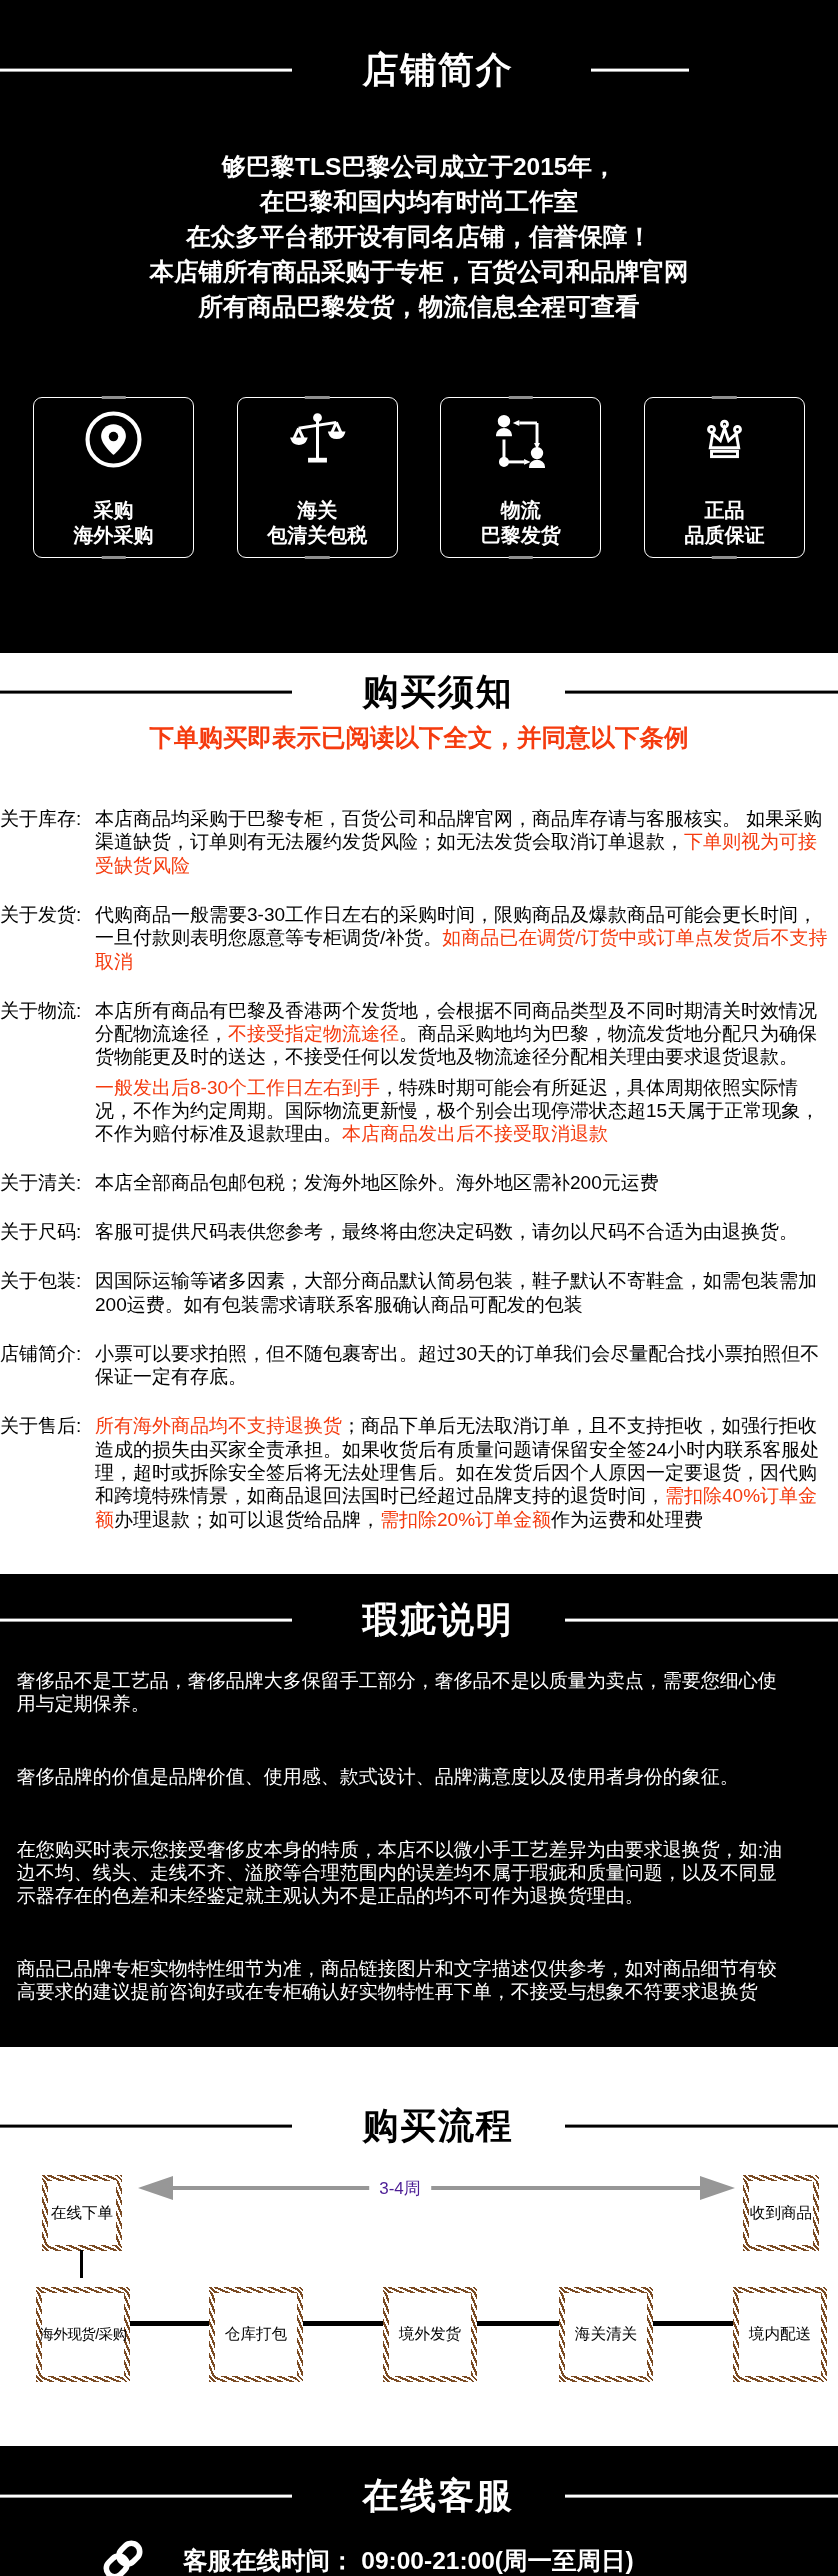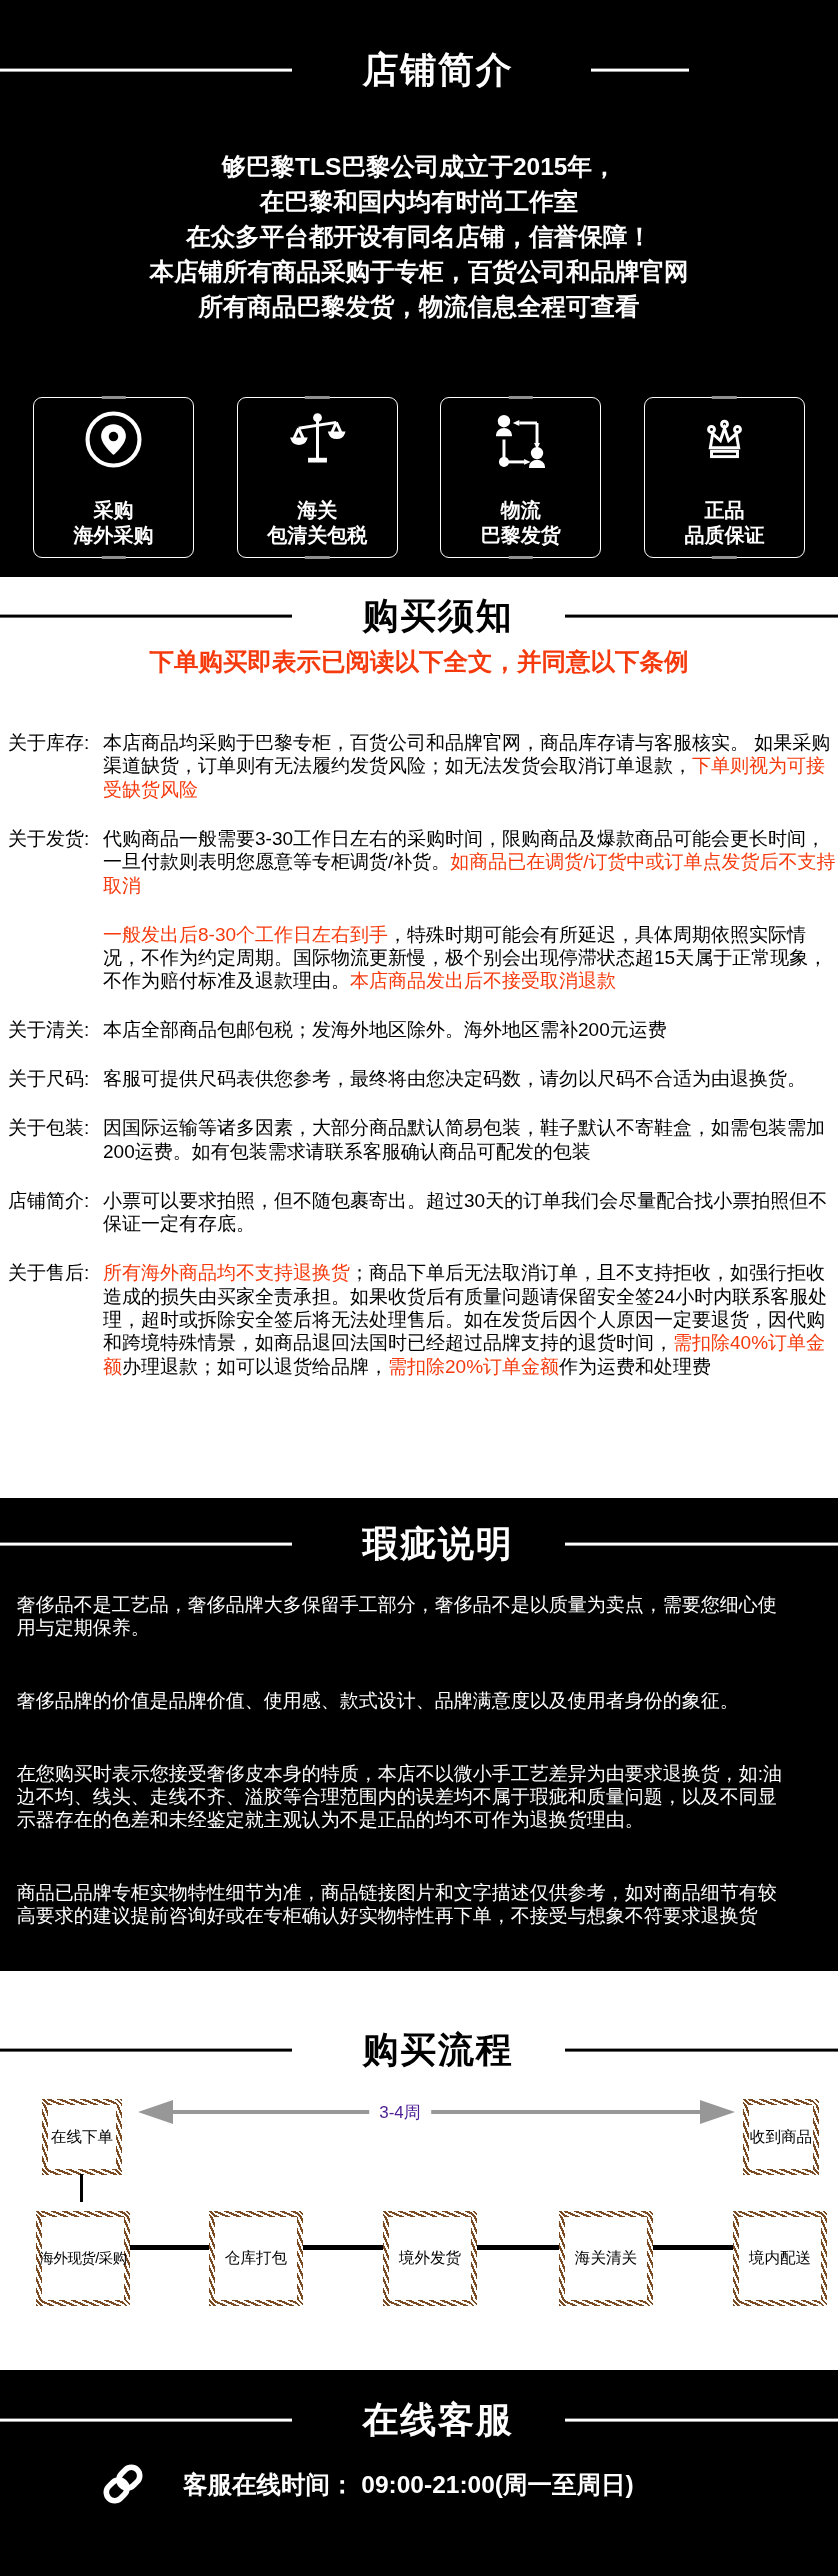--- a/index.html
+++ b/index.html
@@ -12,37 +12,37 @@
   
   .title-row{position:relative;height:36px;}
   .title-row .line{position:absolute;top:50%;transform:translateY(-50%);height:2.8px;background:currentColor;}
   .line-left{left:0;width:292px;}
   .line-right{left:565px;right:0;}
   #intro .line-right{left:591px;right:auto;width:98px;}
   .title-text{position:absolute;left:438px;top:50%;transform:translate(-50%,-50%);
               font-size:36px;font-weight:bold;letter-spacing:1.7px;white-space:nowrap;}
 
   
-  #intro{height:577px;padding-top:52px;}
+  #intro{height:653px;padding-top:52px;}
   .intro-lines{margin-top:61px;text-align:center;font-size:24.5px;line-height:35px;font-weight:bold;}
   .features{margin-top:73px;padding:0 33px;display:flex;justify-content:space-between;gap:35px;}
   .feature-box{box-sizing:border-box;width:161px;height:161px;border:1.7px solid #fff;border-radius:9px;
                position:relative;display:flex;flex-direction:column;align-items:center;}
   .feature-box::before,.feature-box::after{content:"";position:absolute;left:50%;transform:translateX(-50%);
                width:24.5px;height:2.8px;background:#8f8f8f;}
   .feature-box::before{top:-1.7px;}
   .feature-box::after{bottom:-1.7px;}
   .feature-icon{margin-top:12.2px;width:59px;height:59px;}
   .feature-label{margin-top:29px;font-size:20px;line-height:25px;text-align:center;font-weight:bold;}
 
   
   #notice{height:921px;padding-top:21px;}
   .warning{margin-top:11px;height:33px;text-align:center;font-size:24.5px;font-weight:bold;color:#f53b0e;}
   .notice-items{margin-top:53px;font-size:19px;line-height:23.4px;}
-  .notice-item{display:flex;margin-bottom:25.6px;padding-left:8px;}
+  .notice-item{display:flex;margin-bottom:25.6px;}
   .notice-item.no-gap{margin-bottom:6.7px;}
   .notice-item .nlabel{flex:0 0 95px;width:95px;}
   .notice-item .ncontent{flex:1;padding-right:2.2px;}
   .red{color:#f53b0e;}
 
   
   #defects{height:473px;padding-top:28px;}
   .defect-paragraphs{margin-top:31px;padding:0 43px 0 16.7px;font-size:19px;line-height:23px;}
   .defect-paragraphs p{margin:0 0 50px 0;}
 
@@ -181,20 +181,24 @@
       <div class="notice-item">
         <div class="nlabel">关于库存:</div>
         <div class="ncontent"><span>本店商品均采购于巴黎专柜，百货公司和品牌官网，商品库存请与客服核实。 如果采购渠道缺货，订单则有无法履约发货风险；如无法发货会取消订单退款，</span><span class="red">下单则视为可接受缺货风险</span></div>
       </div>
 
       <div class="notice-item">
         <div class="nlabel">关于发货:</div>
         <div class="ncontent"><span>代购商品一般需要3-30工作日左右的采购时间，限购商品及爆款商品可能会更长时间，一旦付款则表明您愿意等专柜调货/补货。</span><span class="red">如商品已在调货/订货中或订单点发货后不支持取消</span></div>
       </div>
 
+      <div class="notice-item no-gap">
+        <div class="nlabel">关于物流:</div>
+        <div class="ncontent"><span>本店所有商品有巴黎及香港两个发货地，会根据不同商品类型及不同时期清关时效情况分配物流途径，</span><span class="red">不接受指定物流途径</span><span>。商品采购地均为巴黎，物流发货地分配只为确保货物能更及时的送达，不接受任何以发货地及物流途径分配相关理由要求退货退款。</span></div>
+      </div>
 
       <div class="notice-item">
         <div class="nlabel"></div>
         <div class="ncontent"><span class="red">一般发出后8-30个工作日左右到手</span><span>，特殊时期可能会有所延迟，具体周期依照实际情况，不作为约定周期。国际物流更新慢，极个别会出现停滞状态超15天属于正常现象，不作为赔付标准及退款理由。</span><span class="red">本店商品发出后不接受取消退款</span></div>
       </div>
 
       <div class="notice-item">
         <div class="nlabel">关于清关:</div>
         <div class="ncontent"><span>本店全部商品包邮包税；发海外地区除外。海外地区需补200元运费</span></div>
       </div>

